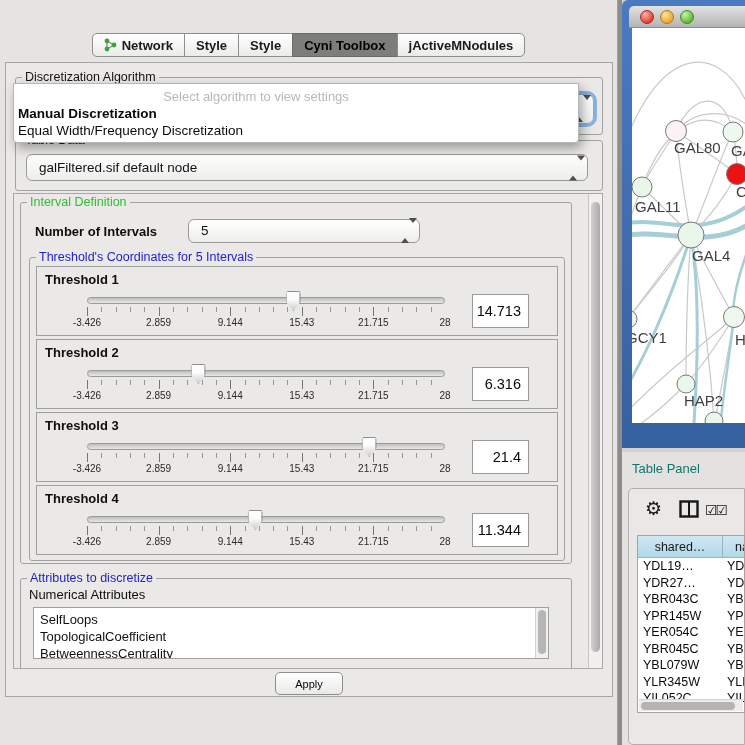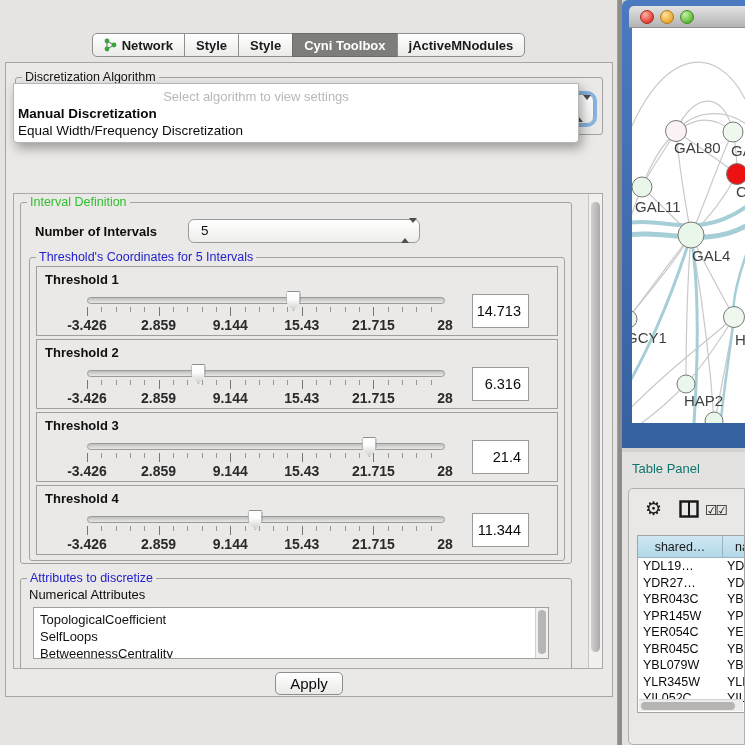--- a/index.html
+++ b/index.html
@@ -16,21 +16,21 @@
   .cp-title { position:absolute; left:8px; top:6px; font-size:13px; color:#1c1c1c; }
   .float-icon { position:absolute; right:34px; top:8px; width:10px; height:10px; border:2px solid #1a1a1a; }
   .close-icon { position:absolute; right:12px; top:5px; font-size:14px; font-weight:bold; color:#111; }
 
   .cp-tabs { position:absolute; top:33px; left:0; width:100%; display:flex; justify-content:center; }
   .tab { height:24px; line-height:17px; padding:3px 11px; background:linear-gradient(#ffffff,#ebebe9);
          border:1px solid #8e8e8c; font-size:13px; font-weight:bold; color:#1a1a1a;
          margin-left:-1px; white-space:nowrap; cursor:default; }
   .tab.first { border-radius:5px 0 0 5px; margin-left:0; }
   .tab.last { border-radius:0 5px 5px 0; }
-  .tab.selected { background:#7d7d7b; color:#ffffff; border-color:#6b6b69; }
+  .tab.selected { background:#7d7d7b; color:#000000; border-color:#6b6b69; }
   .net-icon { display:inline-block; vertical-align:-3px; margin-right:5px; }
 
   .cp-main { position:absolute; left:5px; top:62px; width:608px; height:635px;
              background:#ebe9e7; border:1px solid #a8a6a4; }
 
   .group { position:absolute; border:1px solid #a2a2a0; border-radius:3px; }
   .glabel { position:absolute; top:-8px; left:6px; padding:0 3px; background:#ebe9e7;
             font-size:12.5px; color:#141414; white-space:nowrap; }
   .glabel.green { color:#2fbe2f; }
   .glabel.blue { color:#2222cc; }
@@ -78,38 +78,38 @@
            background:linear-gradient(#bebebc,#e8e8e6); }
   .thumb { position:absolute; top:-7px; width:15px; height:20px; transform:translateX(-50%);
            clip-path:polygon(10% 0,90% 0,100% 12%,100% 55%,50% 100%,0 55%,0 12%);
            background:linear-gradient(#fdfdfd 40%,#cfcfcd); border:1px solid #8e8e8c; }
   .ticks { margin-top:3px; height:9px; background-repeat:no-repeat;
            background-image:
              repeating-linear-gradient(to right,#767674 0 1px,transparent 1px 20%),
              repeating-linear-gradient(to right,#969694 0 1px,transparent 1px 4%);
            background-size:100% 9px,100% 5px; }
   .scale-labels { position:relative; height:12px; margin-top:1px; }
-  .scale-labels span { position:absolute; top:0; transform:translateX(-50%); font-size:14px;
-                       font-weight:bold; color:#2a2a2a; white-space:nowrap; }
+  .scale-labels span { position:absolute; top:0; transform:translateX(-50%); font-size:10px;
+                       font-weight:normal; color:#2a2a2a; white-space:nowrap; }
   .sl0{left:0;} .sl1{left:20%;} .sl2{left:40%;} .sl3{left:60%;} .sl4{left:80%;} .sl5{left:100%;}
   .tvalue { position:absolute; right:28px; top:27px; width:57px; height:34px; background:#fff;
             border:1px solid #9a9a98; font-size:14.5px; color:#0a0a0a; text-align:right;
             line-height:32px; padding-right:7px; }
 
   .attr-group { left:6px; top:384px; width:552px; height:108px; }
   .attr-title { position:absolute; left:8px; top:8px; font-weight:normal; font-size:13px; color:#0e0e0e; }
   .attr-list { position:absolute; left:12px; top:28px; width:516px; height:52px; background:#fff;
                border:1px solid #a0a09e; overflow:hidden; padding-top:3px; }
   .attr-item { font-size:13px; line-height:17px; padding-left:6px; color:#111; white-space:nowrap; }
   .list-scroll { position:absolute; right:0; top:0; bottom:0; width:13px; background:#f0f0ee; border-left:1px solid #d0d0ce; }
   .list-thumb { position:absolute; left:2px; top:2px; width:8px; height:44px; border-radius:4px; background:#b8b6b4; }
 
   .apply-btn { position:absolute; left:50%; top:609px; transform:translateX(-50%); width:68px; height:23px;
                border-radius:5px; border:1px solid #8e8e8c; background:linear-gradient(#ffffff,#e9e9e7);
-               font-size:15px; font-family:"Liberation Sans",sans-serif; color:#0a0a0a; }
+               font-size:11px; font-family:"Liberation Sans",sans-serif; color:#0a0a0a; }
   .cp-bottom-tabs { position:absolute; top:702px; left:0; width:618px; display:flex; justify-content:center; }
 
   
   .network-window { position:absolute; left:622px; top:0; width:123px; height:448px;
                     background:linear-gradient(#4a7ac0,#35619f); border-radius:6px 0 0 0; }
   .nw-titlebar { position:absolute; left:7px; top:6px; right:0; height:22px;
                  background:linear-gradient(#e2e2e2,#b4b4b4); border-radius:5px 0 0 0;
                  border-bottom:1px solid #8e8e8e; }
   .light { position:absolute; top:4px; width:14px; height:14px; border-radius:50%; }
   .light.red { left:11px; background:radial-gradient(circle at 35% 30%, #ffb0a8, #dd3a2a 75%); border:1px solid #a8281c; }
@@ -176,20 +176,27 @@
           <span class="spinner"><span class="spin-up"></span><span class="spin-down"></span></span>
         </div>
       </div>
 
       <div class="popup">
         <div class="popup-placeholder">Select algorithm to view settings</div>
         <div class="popup-item b">Manual Discretization</div>
         <div class="popup-item r">Equal Width/Frequency Discretization</div>
       </div>
 
+      <div class="group td-group">
+        <span class="glabel">Table Data</span>
+        <div class="combo td-combo">
+          <span>galFiltered.sif default node</span>
+          <span class="spinner"><span class="spin-up"></span><span class="spin-down"></span></span>
+        </div>
+      </div>
 
       <div class="scrollarea">
 
         <div class="group interval-group">
           <span class="glabel green">Interval Definition</span>
 
           <div class="noi-row">
             <span class="noi-label">Number of Intervals</span>
             <span class="combo noi-combo">
               <span>5</span>
@@ -276,22 +283,22 @@
               <div class="tvalue">11.344</div>
             </div>
 
           </div>
         </div>
 
         <div class="group attr-group">
           <span class="glabel blue">Attributes to discretize</span>
           <span class="attr-title">Numerical Attributes</span>
           <div class="attr-list">
+            <div class="attr-item">SelfLoops</div>
             <div class="attr-item">TopologicalCoefficient</div>
-            <div class="attr-item">SelfLoops</div>
             <div class="attr-item">BetweennessCentrality</div>
             <div class="list-scroll">
                 <div class="list-thumb"></div>
               </div>
           </div>
         </div>
 
         <div class="v-scroll">
             <div class="v-thumb"></div>
           </div>

